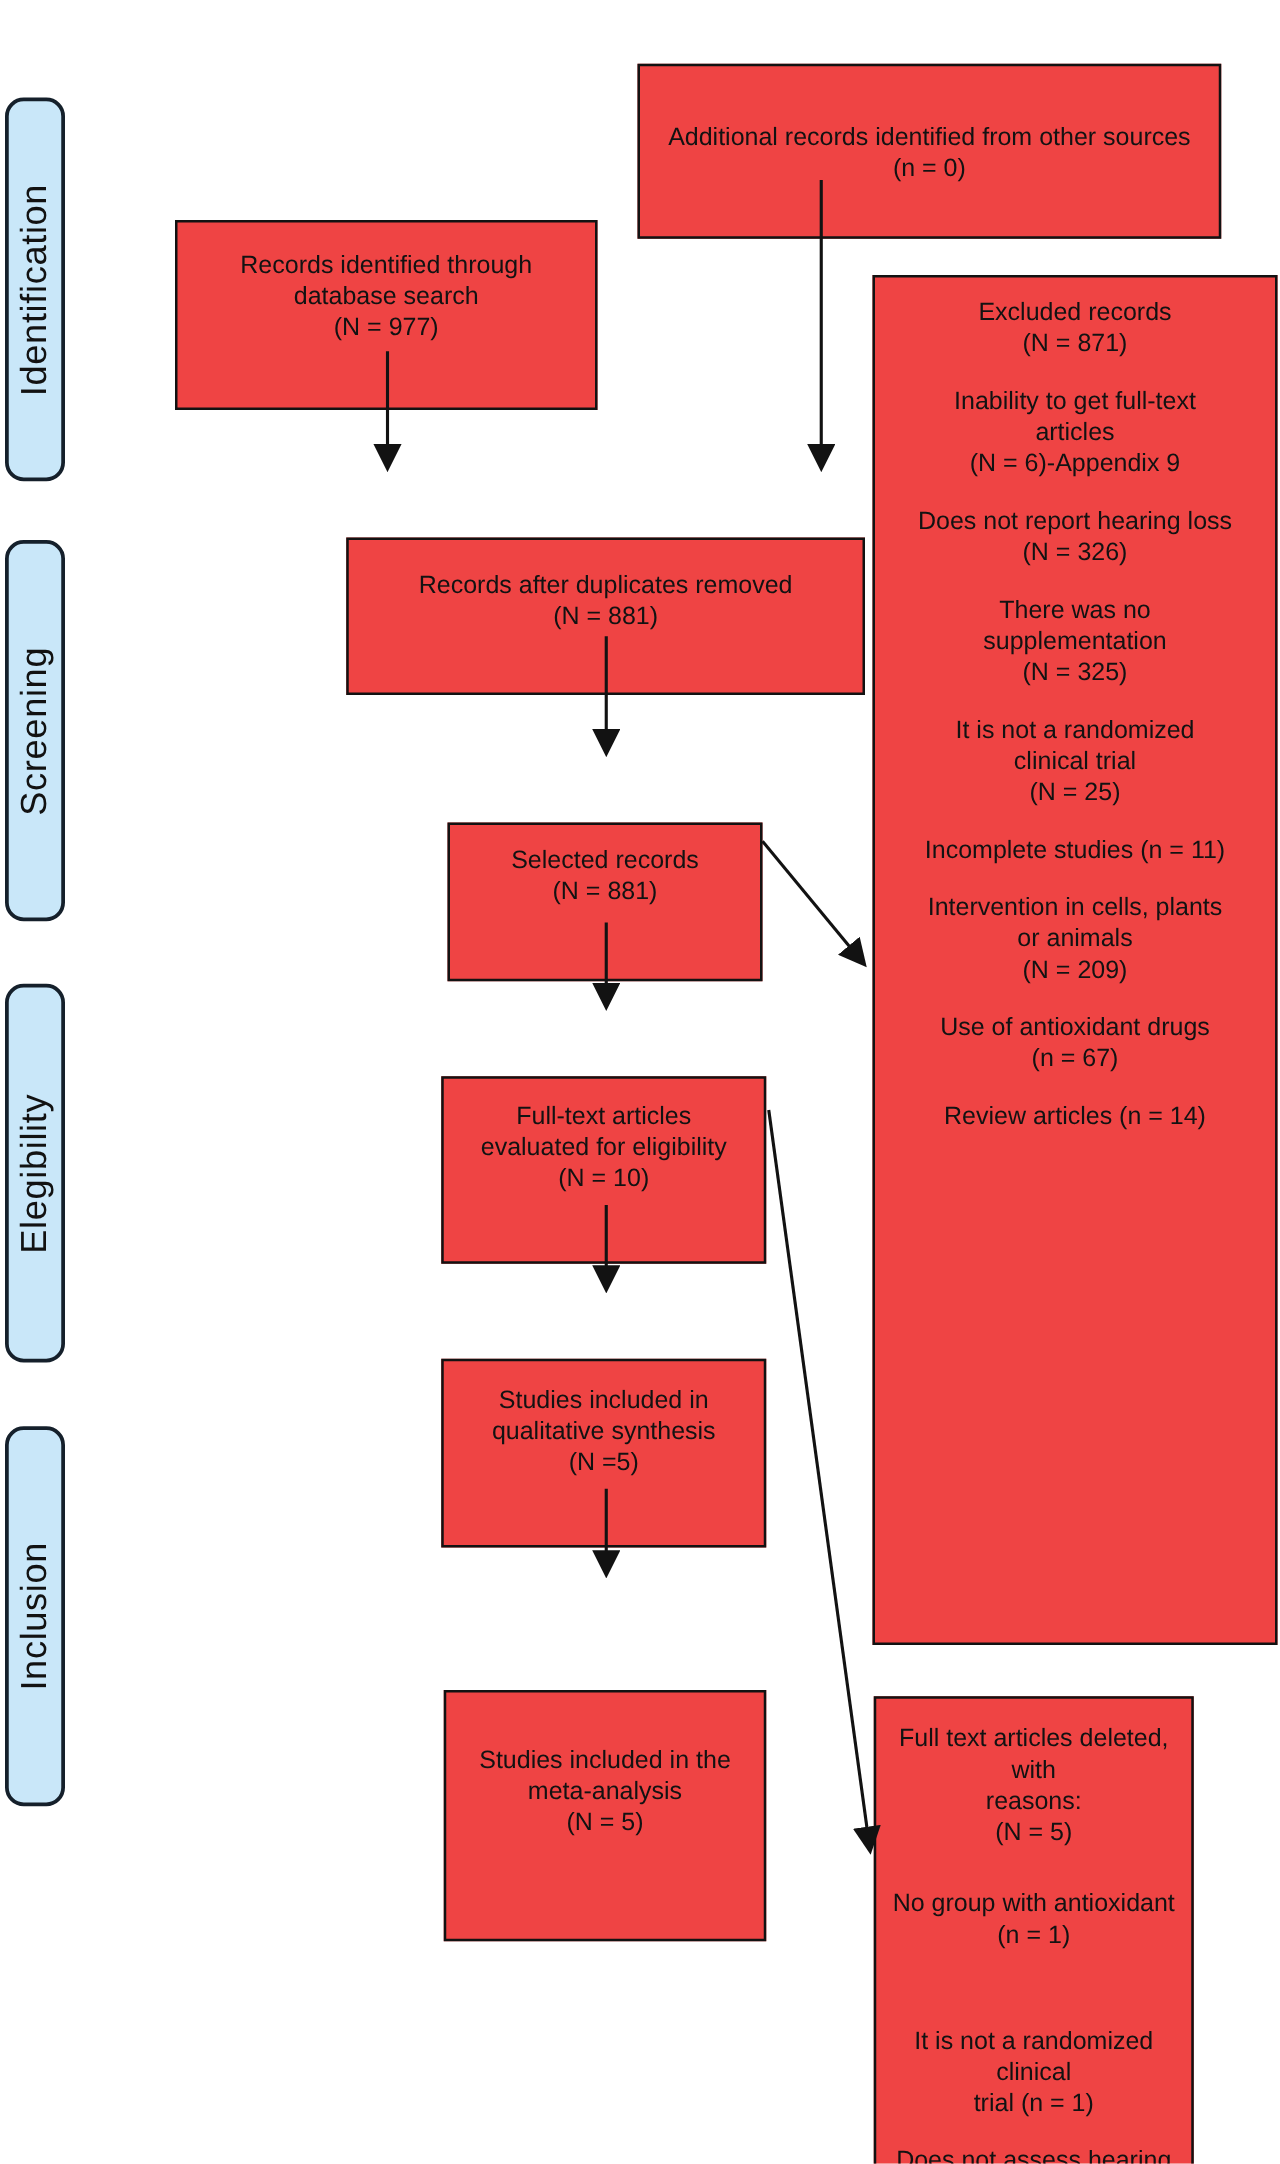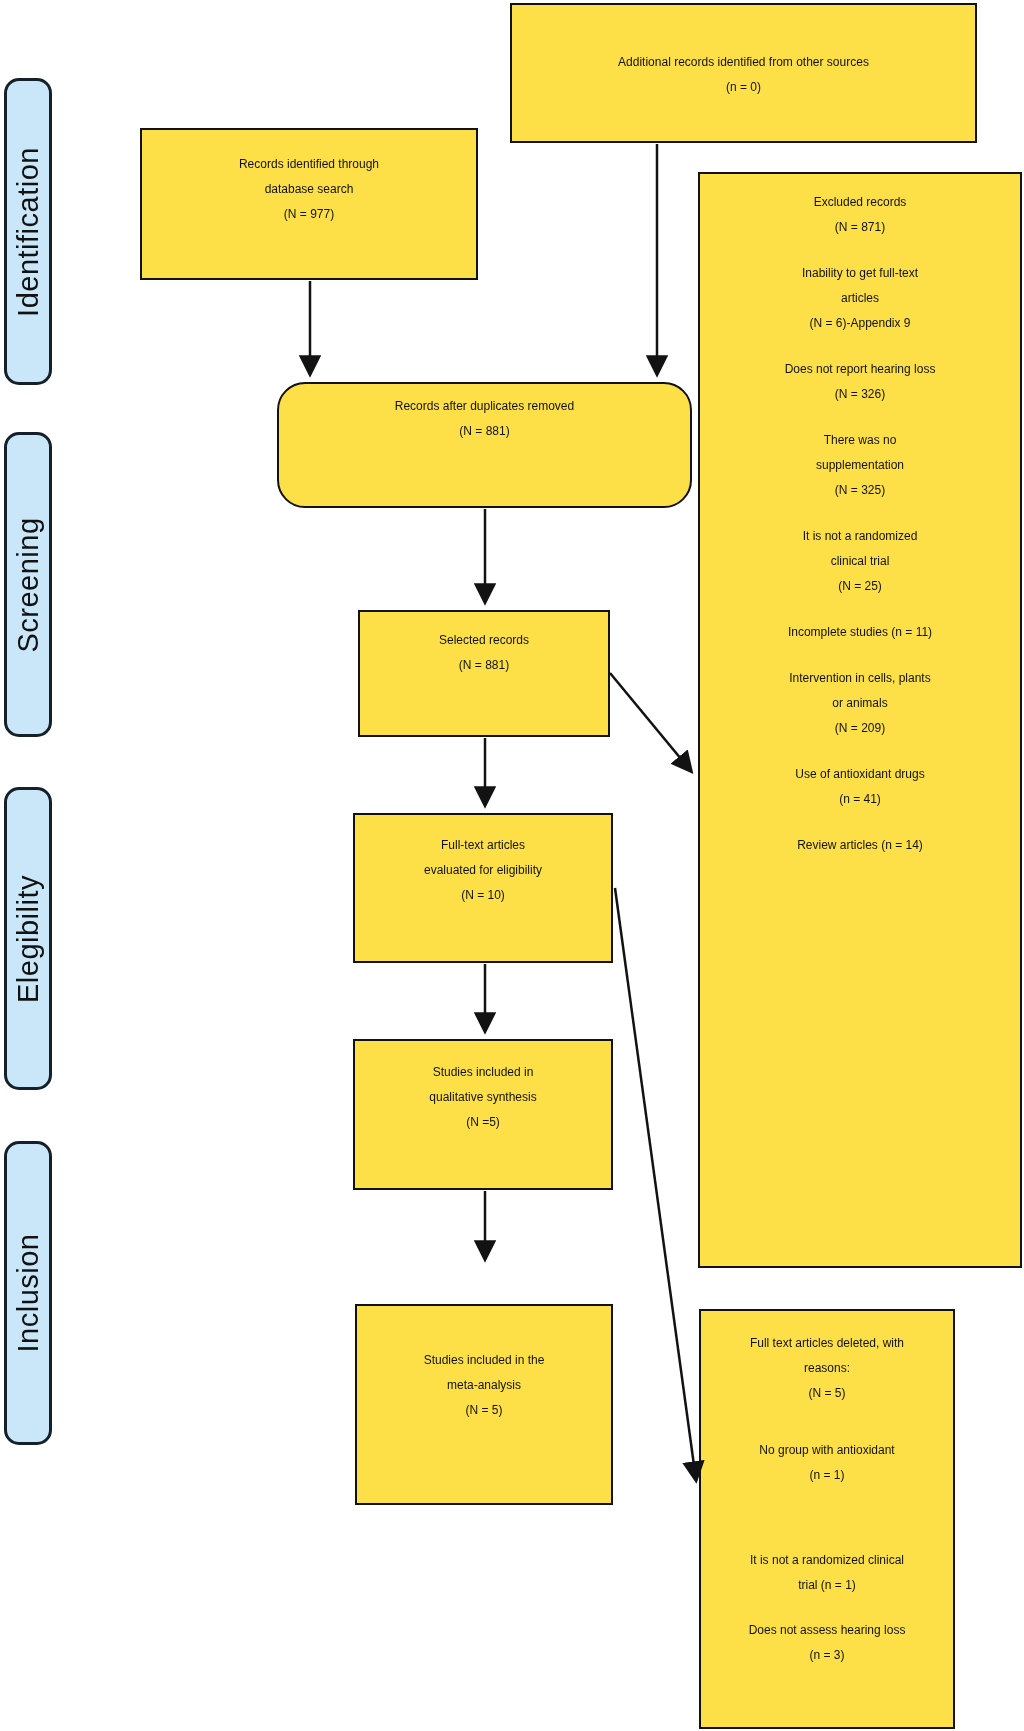--- a/index.html
+++ b/index.html
@@ -31,34 +31,35 @@
     white-space: nowrap;
     font-size: 29px;
     letter-spacing: 0.5px;
     color: #121212;
   }
 
   
   .fbox {
     position: absolute;
     box-sizing: border-box;
-    background: #fde047;
+    background: #ef4444;
     border: 2.5px solid #121212;
     text-align: center;
-    font-size: 12px;
+    font-size: 20px;
     line-height: 25px;
     white-space: pre-line;
+    margin-top: 48px;
   }
   .fbox.para-box { white-space: normal; }
   .para { white-space: pre-line; }
   .para + .para { margin-top: 21px; }
 
   .box-additional   { left: 510px; top: 3px;    width: 467px; height: 140px; padding-top: 45px; }
   .box-identified   { left: 140px; top: 128px;  width: 338px; height: 152px; padding-top: 22px; }
-  .box-duplicates   { left: 277px; top: 382px;  width: 415px; height: 126px; padding-top: 10px; border-radius: 28px; }
+  .box-duplicates   { left: 277px; top: 382px;  width: 415px; height: 126px; padding-top: 24px; }
   .box-selected     { left: 358px; top: 610px;  width: 252px; height: 127px; padding-top: 16px; }
   .box-fulltext     { left: 353px; top: 813px;  width: 260px; height: 150px; padding-top: 18px; }
   .box-qualitative  { left: 353px; top: 1039px; width: 260px; height: 151px; padding-top: 19px; }
   .box-meta         { left: 355px; top: 1304px; width: 258px; height: 201px; padding-top: 42px; }
   .box-excluded     { left: 698px; top: 172px;  width: 324px; height: 1096px; padding: 16px 10px 0 10px; }
   .box-deleted      { left: 699px; top: 1309px; width: 256px; height: 420px;  padding: 20px 8px 0 8px; }
 
   .box-deleted .para:nth-child(2) { margin-top: 32px; }
   .box-deleted .para:nth-child(3) { margin-top: 60px; }
   .box-deleted .para:nth-child(4) { margin-top: 20px; }
@@ -130,21 +131,21 @@
 supplementation
 (N = 325)</div>
       <div class="para">It is not a randomized
 clinical trial
 (N = 25)</div>
       <div class="para">Incomplete studies (n = 11)</div>
       <div class="para">Intervention in cells, plants
 or animals
 (N = 209)</div>
       <div class="para">Use of antioxidant drugs
-(n = 41)</div>
+(n = 67)</div>
       <div class="para">Review articles (n = 14)</div>
     </div>
 
   <div class="fbox para-box box-deleted">
       <div class="para">Full text articles deleted, with
 reasons:
 (N = 5)</div>
       <div class="para">No group with antioxidant
 (n = 1)</div>
       <div class="para">It is not a randomized clinical

